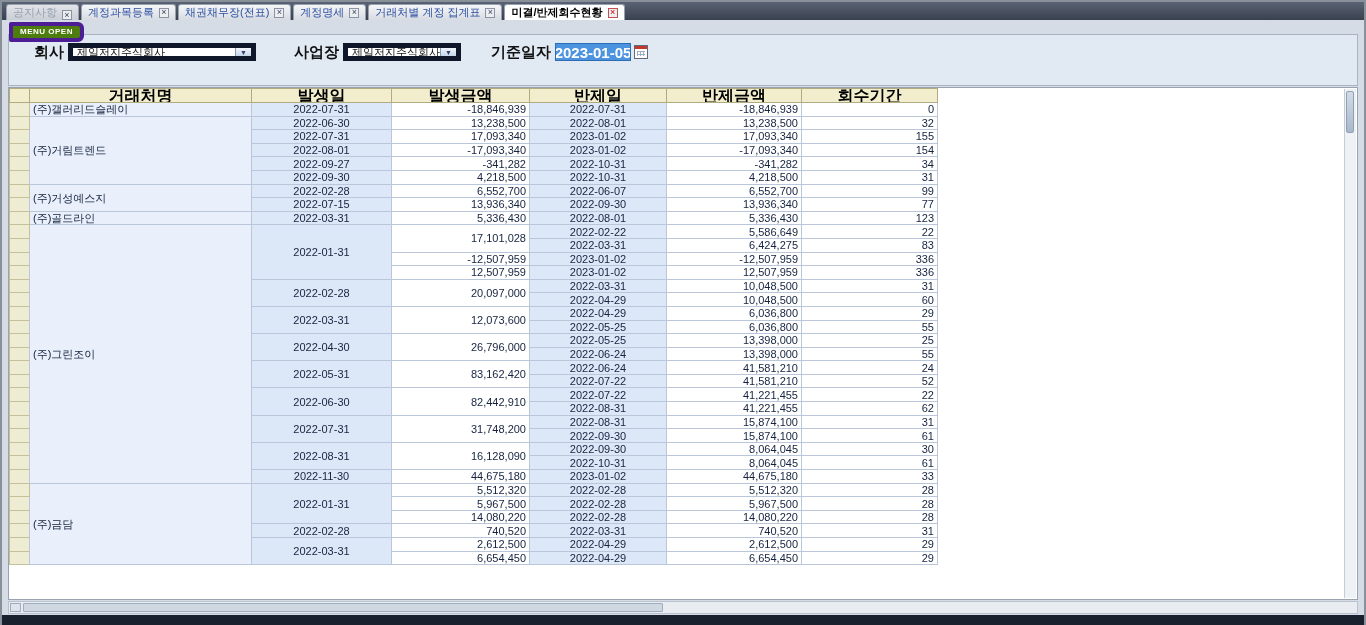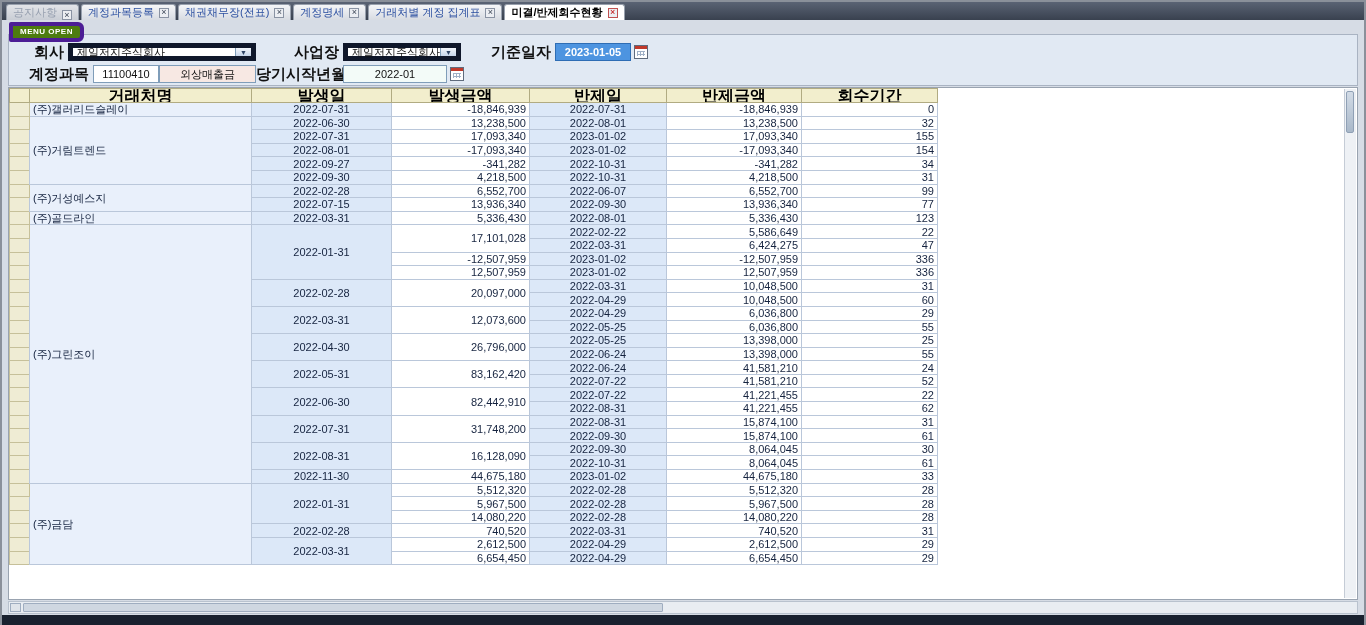--- a/index.html
+++ b/index.html
@@ -56,21 +56,21 @@
     padding-left:4px; cursor:pointer;
   }
   .sel-text { flex:1; white-space:nowrap; overflow:hidden; }
   .sel-arrow {
     width:16px; height:100%; display:flex; align-items:center; justify-content:center;
     background:linear-gradient(#f2f6fb,#c6d5ea); border-left:1px solid #7f9db9;
     font-size:7px; color:#2f4566;
   }
   .input {
     height:18px; border:1px solid #7f9db9; background:#fff;
-    font-size:11px; color:#111; display:flex; align-items:center; padding:0 20px;
+    font-size:15px; color:#111; display:flex; align-items:center; padding:0 8px;
     white-space:nowrap; overflow:hidden;
   }
   .input.center { justify-content:center; }
   .input.date-sel { background:#4d94e0; color:#fff; font-weight:bold; justify-content:center; border-color:#2e6db4; }
   .input.pink { background:#f7e8e3; }
   .input.mint { background:#f3fbf8; }
   .cal {
     width:14px; height:14px; margin-left:3px; position:relative;
     border:1px solid #5f6b7d; background:#fff; cursor:pointer; flex:0 0 auto;
   }
@@ -161,28 +161,20 @@
         <span class="sel-text">제일저지주식회사</span>
         <span class="sel-arrow">▼</span>
       </div>
       <span class="flabel w83">사업장</span>
       <div class="select w118">
         <span class="sel-text">제일저지주식회사</span>
         <span class="sel-arrow">▼</span>
       </div>
       <span class="flabel w90">기준일자</span>
       <div class="input date-sel w76">2023-01-05</div>
-      <span class="cal"></span>
-    </div>
-    <div class="frow" style="top:30px">
-      <span class="flabel w60">계정과목</span>
-      <div class="input center w66">11100410</div>
-      <div class="input pink w97">외상매출금</div>
-      <span class="flabel w83">당기시작년월</span>
-      <div class="input mint center w104">2022-01</div>
       <span class="cal"></span>
     </div>
   </div>
 
   <div class="grid-area">
     <table class="grid">
       <colgroup>
         <col style="width:20px">
           <col style="width:222px">
           <col style="width:140px">
@@ -285,21 +277,21 @@
             <td class="date" rowspan="4">2022-01-31</td>
             <td class="amt" rowspan="2">17,101,028</td>
             <td class="date">2022-02-22</td>
             <td class="amt">5,586,649</td>
             <td class="days">22</td>
           </tr>
           <tr>
             <td class="gutter"></td>
             <td class="date">2022-03-31</td>
             <td class="amt">6,424,275</td>
-            <td class="days">47</td>
+            <td class="days">83</td>
           </tr>
           <tr>
             <td class="gutter"></td>
             <td class="amt">-12,507,959</td>
             <td class="date">2023-01-02</td>
             <td class="amt">-12,507,959</td>
             <td class="days">336</td>
           </tr>
           <tr>
             <td class="gutter"></td>

